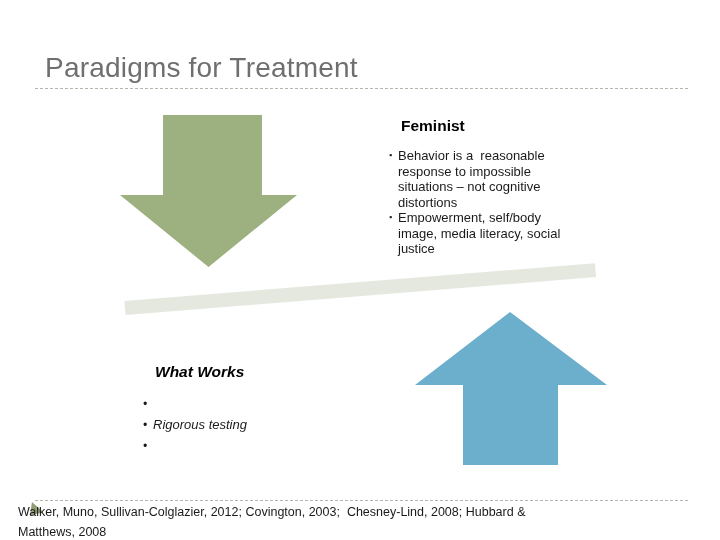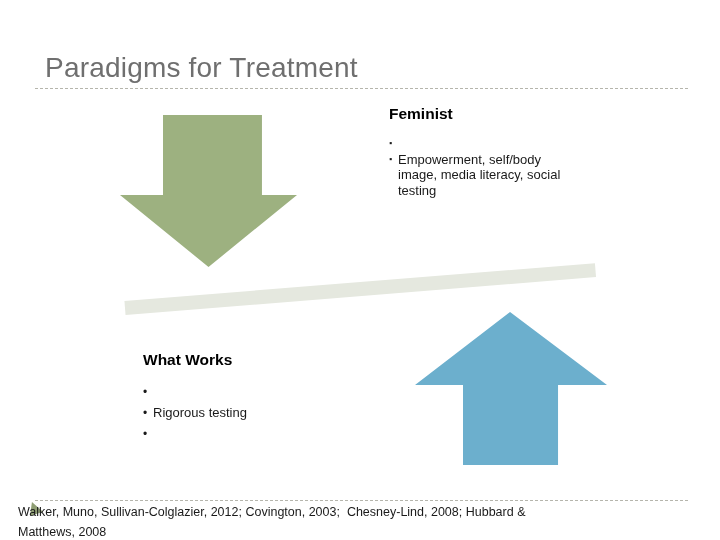--- a/index.html
+++ b/index.html
@@ -56,32 +56,32 @@
     top: 301px;
     width: 472px;
     height: 14px;
     transform: rotate(-4.6deg);
     transform-origin: 0 50%;
   }
 
   
   .content-block { position: absolute; }
   .content-block h2 {
-    margin: 0;
+    margin: 12px;
     font-size: 15.5px;
     line-height: 19px;
     font-weight: 700;
     color: #000000;
   }
   .feminist-section { left: 389px; top: 104px; width: 198px; }
   .feminist-section .bullets { margin-top: 13px; }
   .feminist-section .bullet-row { font-size: 13px; line-height: 15.5px; }
   .feminist-section .marker { flex: 0 0 9px; font-size: 8.5px; line-height: 15.5px; }
 
-  .what-works-section { left: 143px; top: 350px; width: 230px; }
+  .what-works-section { left: 143px; top: 350px; width: 230px; font-style: italic; }
   .what-works-section .bullets { margin-top: 15px; }
   .what-works-section .bullet-row { font-size: 13px; line-height: 16px; margin-bottom: 5px; }
   .what-works-section .marker { flex: 0 0 10px; font-size: 12px; line-height: 16px; }
 
   .bullet-row { display: flex; color: #1a1a1a; }
   .bullet-row .text { white-space: pre-wrap; }
 
   
   .footer-glyph {
     position: absolute;
@@ -115,26 +115,30 @@
 
   <div class="seesaw-bar" style="background-color: rgb(229, 232, 223);"></div>
 
   <div class="arrow-up" style="background-color: rgb(108, 175, 205);"></div>
 
   <div class="content-block feminist-section">
     <h2>Feminist</h2>
     <div class="bullets">
       <div class="bullet-row">
         <span class="marker">▪</span>
+        <span class="text">Behavior is a  reasonable
+response to impossible
+situations – not cognitive
+distortions</span>
       </div>
       <div class="bullet-row">
         <span class="marker">▪</span>
         <span class="text">Empowerment, self/body
 image, media literacy, social
-testing</span>
+justice</span>
       </div>
     </div>
   </div>
 
   <div class="content-block what-works-section">
     <h2>What Works</h2>
     <div class="bullets">
       <div class="bullet-row">
         <span class="marker">•</span>
       </div>

